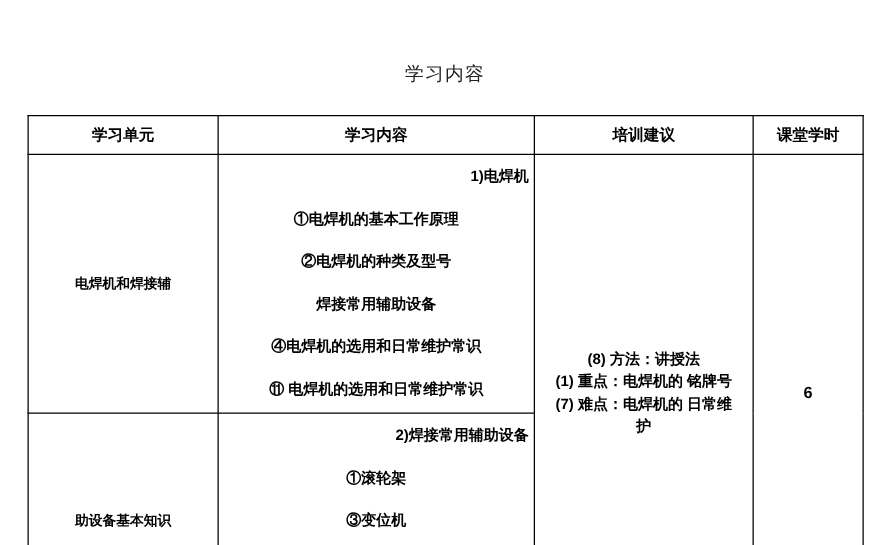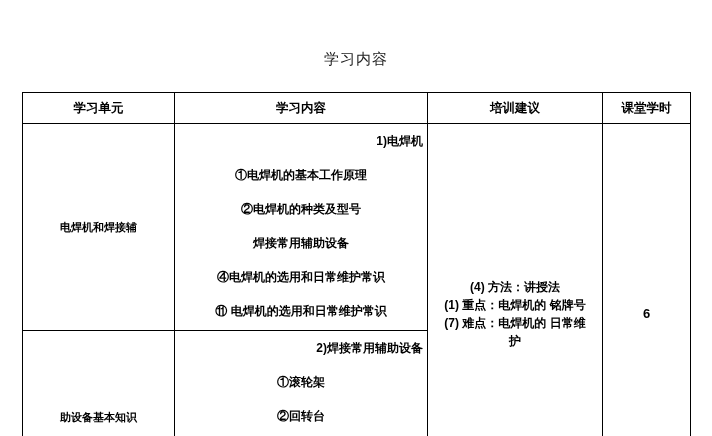--- a/index.html
+++ b/index.html
@@ -110,33 +110,33 @@
         <td class="unit-cell">电焊机和焊接辅</td>
         <td class="course-cell">
           <div class="course-line first">1)电焊机</div>
           <div class="course-line">①电焊机的基本工作原理</div>
           <div class="course-line">②电焊机的种类及型号</div>
           <div class="course-line">焊接常用辅助设备</div>
           <div class="course-line">④电焊机的选用和日常维护常识</div>
           <div class="course-line">⑪ 电焊机的选用和日常维护常识</div>
         </td>
         <td class="advice-cell" rowspan="2">
-          <div class="advice-line">(4) 方法：讲授法</div>
+          <div class="advice-line">(8) 方法：讲授法</div>
           <div class="advice-line">(1) 重点：电焊机的  铭牌号</div>
           <div class="advice-line">(7) 难点：电焊机的  日常维</div>
           <div class="advice-line">护</div>
         </td>
         <td class="hours-cell" rowspan="2">6</td>
       </tr>
       <tr>
         <td class="unit-cell">助设备基本知识</td>
         <td class="course-cell">
           <div class="course-line first">2)焊接常用辅助设备</div>
           <div class="course-line">①滚轮架</div>
-          <div class="course-line">②回转台</div>
+          <div class="course-line">③变位机</div>
           <div class="course-line">③变位机</div>
           <div class="course-line">⑪ 焊接操作机</div>
         </td>
       </tr>
     </tbody>
   </table>
 
 </div>
 
 </body></html>

